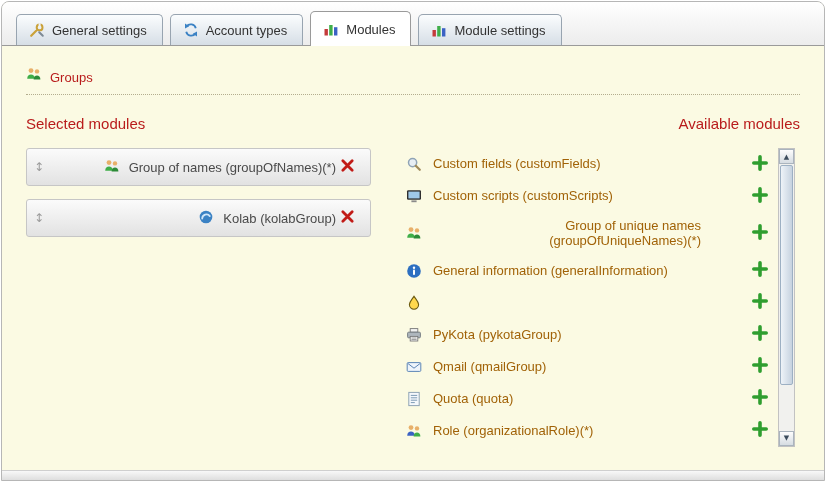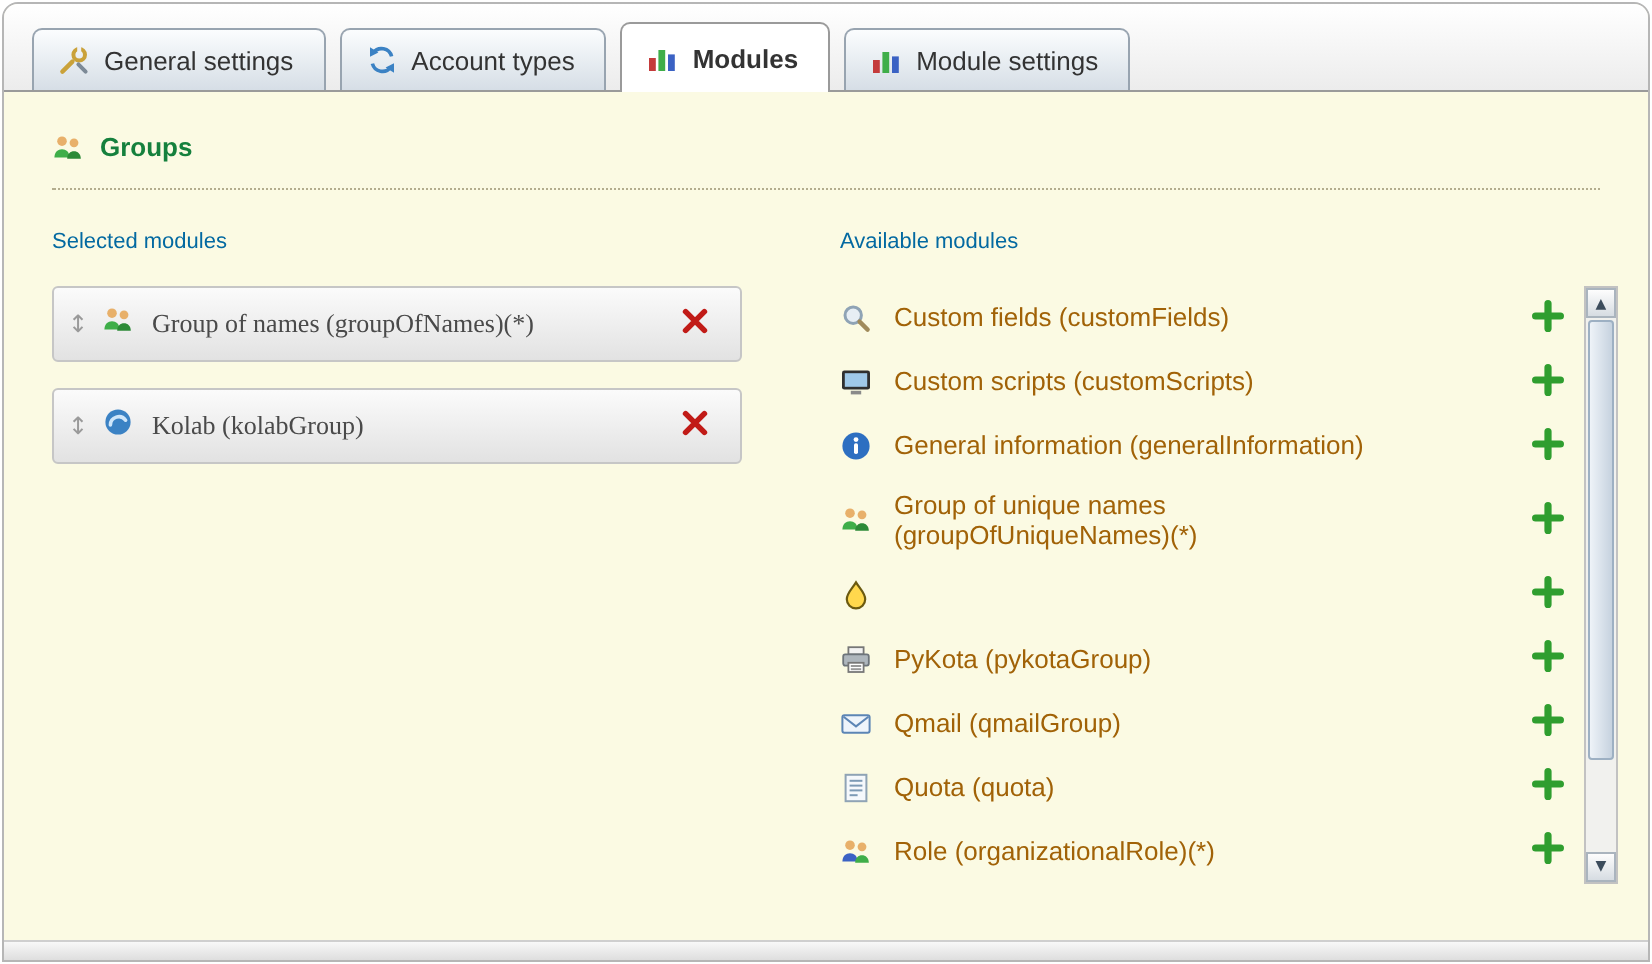--- a/index.html
+++ b/index.html
@@ -35,58 +35,58 @@
     font-size:13px; color:#333;
     cursor:pointer; white-space:nowrap;
     font-family:"Liberation Sans", sans-serif;
   }
   .tab.active {
     background:#ffffff;
     border-color:#9a9a9a;
     margin-bottom:-1px;
     padding-top:9px; padding-bottom:9px;
     position:relative; z-index:2;
-    font-weight:bold;
+    font-weight:normal;
   }
   .tab .ticon { display:flex; width:16px; height:16px; }
   
   .content {
     flex:1 1 auto;
     background:#fbfae3;
     padding:20px 24px 0 24px;
     overflow:hidden;
   }
   .section-header {
-    display:flex; align-items:flex-start; gap:8px;
-    font-weight:bold; font-size:13px; color:#15803d;
+    display:flex; align-items:flex-end; gap:8px;
+    font-weight:normal; font-size:13px; color:#b91c1c;
     padding-bottom:9px;
     border-bottom:1px dotted #b3ad8e;
     margin-bottom:12px;
   }
   .columns { display:flex; align-items:flex-start; }
   .col-left  { width:352px; flex:0 0 352px; }
-  .col-right { margin-left:42px; flex:1 1 auto; }
-  .col-heading { font-size:11px; color:#0369a1; margin:8px 0 16px 0; }
+  .col-right { margin-left:28px; flex:1 1 auto;text-align:right; }
+  .col-heading { font-size:15px; color:#b91c1c; margin:8px 0 16px 0; }
   
   .sel-item {
     display:flex; align-items:center;
     width:345px; height:38px;
     margin-bottom:13px;
     border:1px solid #c6c6c6; border-radius:3px;
     background:linear-gradient(#fbfbfb,#e2e2e2);
   }
   .handle {
     width:24px; text-align:center;
     color:#9a9a9a; font-size:12px;
     cursor:grab; user-select:none;
     font-family:"DejaVu Sans", sans-serif;
   }
   .sel-center {
-    flex:1; display:flex; align-items:center; justify-content:flex-start;
-    gap:9px; color:#4a4a4a; font-size:13px;font-family:Liberation Serif, serif;
+    flex:1; display:flex; align-items:center; justify-content:flex-end;
+    gap:9px; color:#4a4a4a; font-size:13px;
   }
   .del-btn {
     border:none; background:transparent;
     width:22px; height:22px; padding:0;
     margin-right:12px; cursor:pointer;
     display:flex; align-items:center; justify-content:center;
   }
   
   .avail-wrap { display:flex; align-items:stretch; }
   .avail-list { width:364px; flex:0 0 364px; }
@@ -273,43 +273,43 @@
               <button class="add-btn">
                 <span class="ticon"><svg width="16" height="16" viewBox="0 0 16 16">
                       <path d="M8 1.8v12.4M1.8 8h12.4" stroke="#2f9e2f" stroke-width="3.6" stroke-linecap="round"></path>
                     </svg></span>
               </button>
             </div>
 
             <div class="avail-row">
               <span class="avail-icon">
                 <svg width="16" height="16" viewBox="0 0 16 16">
-                    <circle cx="8" cy="8" r="6.8" fill="#2d6fc1"></circle>
-                    <circle cx="8" cy="4.8" r="1.2" fill="#fff"></circle>
-                    <rect x="7" y="6.6" width="2" height="5.4" rx="0.9" fill="#fff"></rect>
-                  </svg>
-              </span>
-              <span class="avail-label">General information (generalInformation)</span>
-              <button class="add-btn">
-                <span class="ticon"><svg width="16" height="16" viewBox="0 0 16 16">
-                      <path d="M8 1.8v12.4M1.8 8h12.4" stroke="#2f9e2f" stroke-width="3.6" stroke-linecap="round"></path>
-                    </svg></span>
-              </button>
-            </div>
-
-            <div class="avail-row">
-              <span class="avail-icon">
-                <svg width="16" height="16" viewBox="0 0 16 16">
                     <circle cx="5" cy="4.6" r="2.4" fill="#e8b06a"></circle>
                     <path d="M1.2 12.8c0-2.8 1.8-4.2 3.8-4.2s3.8 1.4 3.8 4.2z" fill="#3fae49"></path>
                     <circle cx="11" cy="5.4" r="2.2" fill="#e8b06a"></circle>
                     <path d="M7.6 13.4c0-2.5 1.6-3.8 3.4-3.8s3.4 1.3 3.4 3.8z" fill="#2c8a37"></path>
                   </svg>
               </span>
               <span class="avail-label">Group of unique names (groupOfUniqueNames)(*)</span>
+              <button class="add-btn">
+                <span class="ticon"><svg width="16" height="16" viewBox="0 0 16 16">
+                      <path d="M8 1.8v12.4M1.8 8h12.4" stroke="#2f9e2f" stroke-width="3.6" stroke-linecap="round"></path>
+                    </svg></span>
+              </button>
+            </div>
+
+            <div class="avail-row">
+              <span class="avail-icon">
+                <svg width="16" height="16" viewBox="0 0 16 16">
+                    <circle cx="8" cy="8" r="6.8" fill="#2d6fc1"></circle>
+                    <circle cx="8" cy="4.8" r="1.2" fill="#fff"></circle>
+                    <rect x="7" y="6.6" width="2" height="5.4" rx="0.9" fill="#fff"></rect>
+                  </svg>
+              </span>
+              <span class="avail-label">General information (generalInformation)</span>
               <button class="add-btn">
                 <span class="ticon"><svg width="16" height="16" viewBox="0 0 16 16">
                       <path d="M8 1.8v12.4M1.8 8h12.4" stroke="#2f9e2f" stroke-width="3.6" stroke-linecap="round"></path>
                     </svg></span>
               </button>
             </div>
 
             <div class="avail-row">
               <span class="avail-icon">
                 <svg width="16" height="16" viewBox="0 0 16 16">

